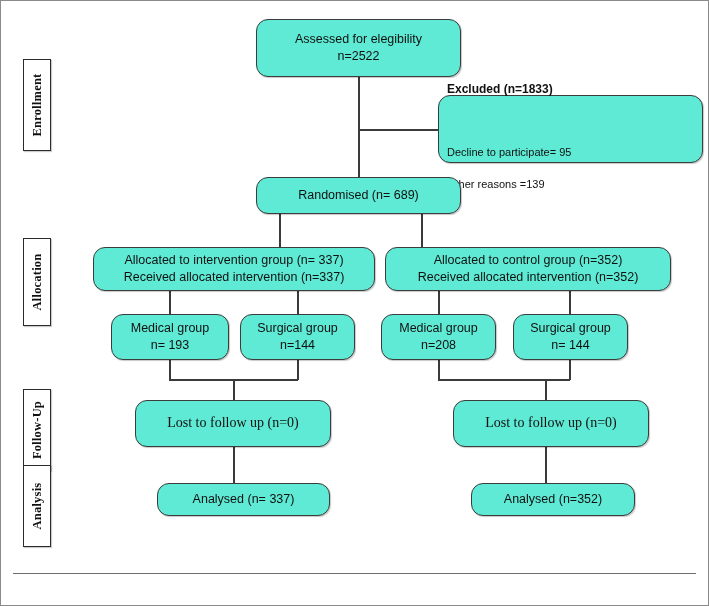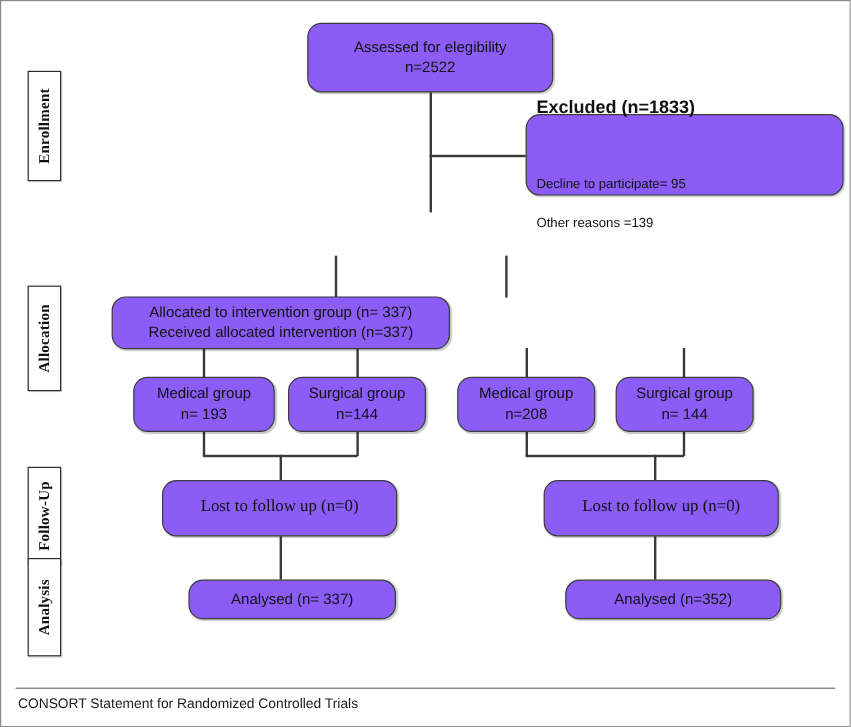--- a/index.html
+++ b/index.html
@@ -20,21 +20,21 @@
     border: 1px solid #8a8a8a;
     box-sizing: border-box;
     overflow: hidden;
   }
   
   .box {
     position: absolute;
     box-sizing: border-box;
     border: 1.6px solid #3c3c3c;
     border-radius: 12px;
-    background: #8b5cf6;
+    background: #5eead4;
     display: flex;
     align-items: center;
     justify-content: center;
     text-align: center;
     font-size: 12.5px;
     line-height: 1.35;
     color: #111111;
     z-index: 3;
     box-shadow: 1px 1px 1px rgba(0,0,0,0.22);
     white-space: pre-line;
@@ -50,21 +50,21 @@
     align-items: center;
     padding: 4px 8px;
   }
   .excl-inner {
     display: block;
     font-size: 11px;
     line-height: 1.42;
   }
   .excl-title {
     font-weight: bold;
-    font-size: 15px;
+    font-size: 12px;
     display: block;
   }
   
   .stage {
     position: absolute;
     box-sizing: border-box;
     border: 1.4px solid #2b2b2b;
     background: #ffffff;
     z-index: 3;
     box-shadow: 1px 1px 1px rgba(0,0,0,0.2);
@@ -156,41 +156,43 @@
 
   <div class="box left-align" style="left:437px; top:94px; width:265px; height:68px;">
     <span class="excl-inner">
       <span class="excl-title">Excluded (n=1833)</span>
       <br>
       <span>Decline to participate= 95</span><br>
       <span>Other reasons =139</span>
     </span>
   </div>
 
+  <div class="box" style="left:255px; top:176px; width:205px; height:37px;">Randomised (n= 689)</div>
 
   <div class="box" style="left:92px; top:246px; width:282px; height:44px;">Allocated to intervention group (n= 337)
 Received allocated intervention (n=337)</div>
 
+  <div class="box" style="left:384px; top:246px; width:286px; height:44px;">Allocated to control group (n=352)
+Received allocated intervention (n=352)</div>
 
   <div class="box" style="left:110px; top:313px; width:118px; height:46px;">Medical  group
 n= 193</div>
 
   <div class="box" style="left:239px; top:313px; width:115px; height:46px;">Surgical group
 n=144</div>
 
   <div class="box" style="left:380px; top:313px; width:115px; height:46px;">Medical group
 n=208</div>
 
   <div class="box" style="left:512px; top:313px; width:115px; height:46px;">Surgical group
 n= 144</div>
 
   <div class="box serif" style="left:134px; top:399px; width:196px; height:47px;">Lost to follow up (n=0)</div>
 
   <div class="box serif" style="left:452px; top:399px; width:196px; height:47px;">Lost to follow up (n=0)</div>
 
   <div class="box" style="left:156px; top:482px; width:173px; height:33px;">Analysed (n= 337)</div>
 
-  <div class="box" style="left:470px; top:482px; width:180px; height:33px;">Analysed (n=352)</div>
+  <div class="box" style="left:470px; top:482px; width:164px; height:33px;">Analysed (n=352)</div>
 
   <div class="footer-rule" style="top:572px;"></div>
-  <div class="footer-text" style="left:14px; top:580px;">CONSORT Statement for Randomized Controlled Trials</div>
 
 </div>
 
 </body></html>

